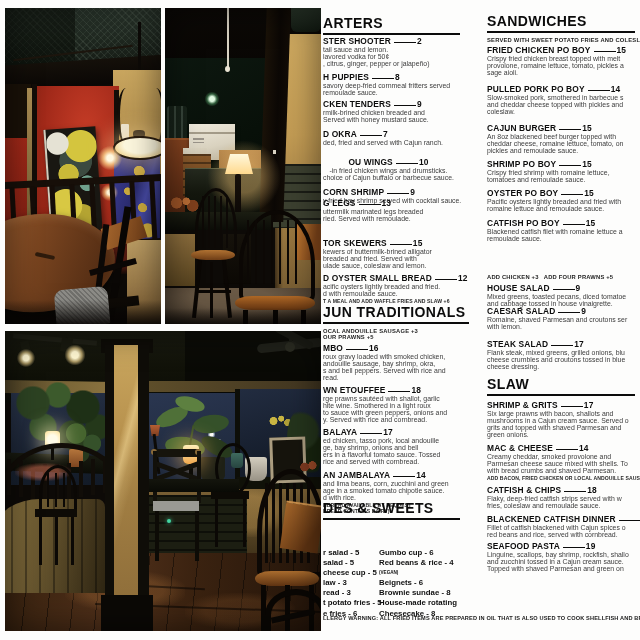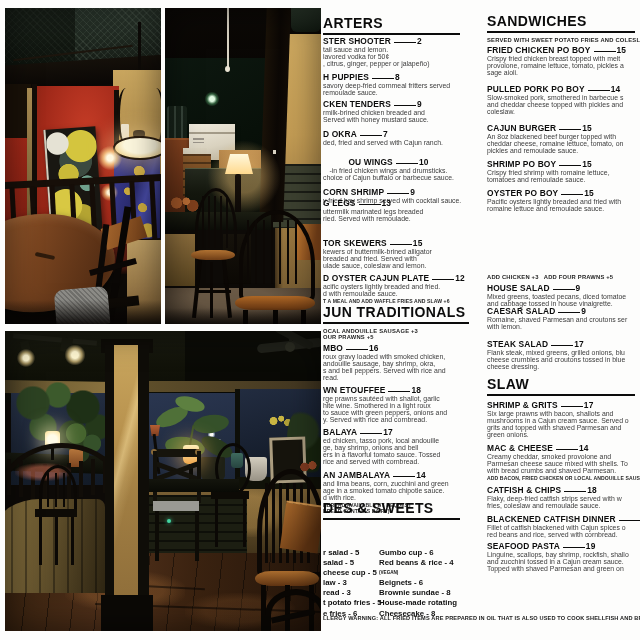--- a/index.html
+++ b/index.html
@@ -334,21 +334,21 @@
           <div class="dline">uttermilk marinated legs breaded</div>
           <div class="dline">ried. Served with remoulade.</div>
         </div>
         <div class="item" style="top: 239px;">
           <div class="iname"><span>TOR SKEWERS</span><span class="lead"></span><span class="price">15</span></div>
           <div class="dline">kewers of buttermilk-brined alligator</div>
           <div class="dline">breaded and fried. Served with</div>
           <div class="dline">ulade sauce, coleslaw and lemon.</div>
         </div>
         <div class="item" style="top: 274px;">
-          <div class="iname"><span>D OYSTER CAJUN PLATE</span><span class="lead"></span><span class="price">12</span></div>
+          <div class="iname"><span>D OYSTER SMALL BREAD</span><span class="lead"></span><span class="price">12</span></div>
           <div class="dline">acific oysters lightly breaded and fried.</div>
           <div class="dline">d with remoulade sauce.</div>
           <div class="fline">T A MEAL AND ADD WAFFLE FRIES AND SLAW +6</div>
         </div>
         <div class="htitle" style="top: 305px;"><span>JUN TRADITIONALS</span><div class="hline" style="width: 146px;"></div></div>
         <div class="note" style="top: 328px;">
           <div>OCAL ANDOUILLE SAUSAGE +3</div>
           <div>OUR PRAWNS +5</div>
         </div>
         <div class="item" style="top: 344px;">
@@ -428,20 +428,25 @@
         <div class="item" style="top: 160px;">
           <div class="iname"><span>SHRIMP PO BOY</span><span class="lead"></span><span class="price">15</span></div>
           <div class="dline">Crispy fried shrimp with romaine lettuce,</div>
           <div class="dline">tomatoes and remoulade sauce.</div>
         </div>
         <div class="item" style="top: 189px;">
           <div class="iname"><span>OYSTER PO BOY</span><span class="lead"></span><span class="price">15</span></div>
           <div class="dline">Pacific oysters lightly breaded and fried with</div>
           <div class="dline">romaine lettuce and remoulade sauce.</div>
         </div>
+        <div class="item" style="top: 219px;">
+          <div class="iname"><span>CATFISH PO BOY</span><span class="lead"></span><span class="price">15</span></div>
+          <div class="dline">Blackened catfish filet with romaine lettuce a</div>
+          <div class="dline">remoulade sauce.</div>
+        </div>
         <div class="note" style="top: 274px;">
           <div>ADD CHICKEN +3   ADD FOUR PRAWNS +5</div>
         </div>
         <div class="item" style="top: 284px;">
           <div class="iname"><span>HOUSE SALAD</span><span class="lead"></span><span class="price">9</span></div>
           <div class="dline">Mixed greens, toasted pecans, diced tomatoe</div>
           <div class="dline">and cabbage tossed in house vinaigrette.</div>
         </div>
         <div class="item" style="top: 307px;">
           <div class="iname"><span>CAESAR SALAD</span><span class="lead"></span><span class="price">9</span></div>

